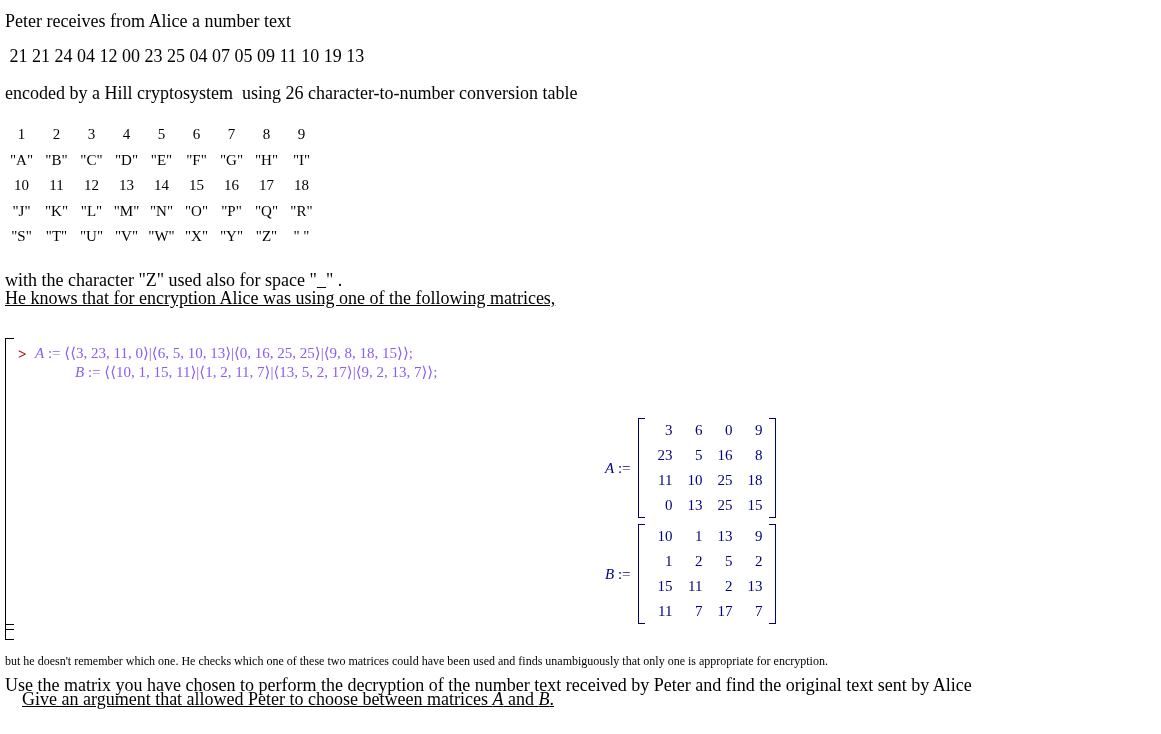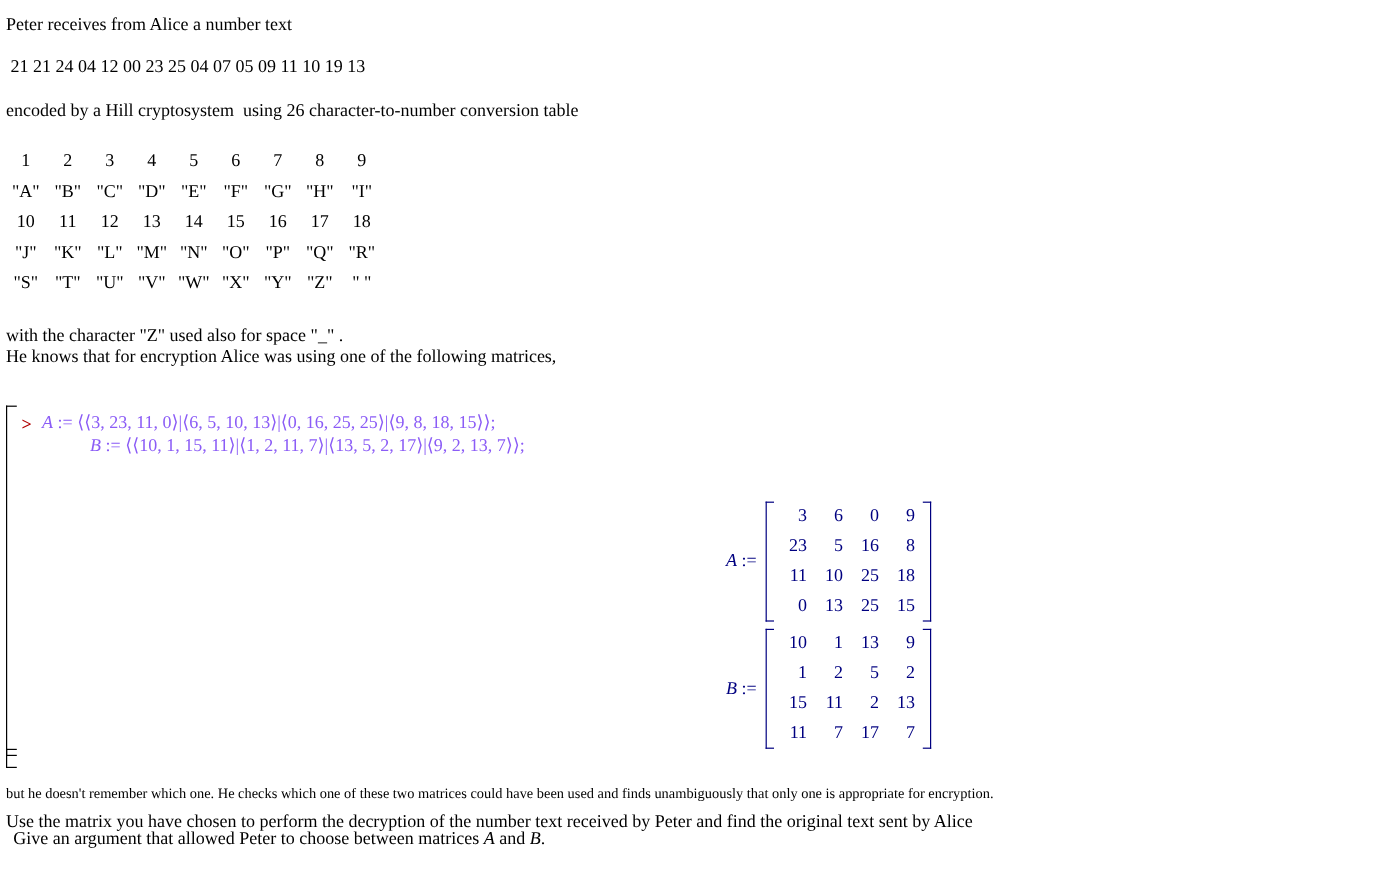--- a/index.html
+++ b/index.html
@@ -13,21 +13,21 @@
     position: relative;
     font-family: "Liberation Serif", "DejaVu Serif", serif;
     color: #000000;
     overflow: hidden;
   }
   .abs { position: absolute; }
 
   
   .prose {
     font-family: "Liberation Serif", "DejaVu Serif", serif;
-    font-size: 15px;
+    font-size: 18px;
     line-height: 18px;
     color: #000000;
     white-space: pre;
   }
 
   
   #conv-table {
     left: 4px;
     top: 122px;
     border-collapse: collapse;
@@ -218,21 +218,21 @@
       <td>"X"</td>
       <td>"Y"</td>
       <td>"Z"</td>
       <td>" "</td>
     </tr>
   </tbody>
 </table>
 
 <div class="abs prose" style="left:5px; top:271px;">with the character "Z" used also for space "_" .</div>
 
-<div class="abs prose" style="left:5px; top:289px;">He knows that for encryption Alice was using one of the following matrices,</div>
+<div class="abs prose" style="left:5px; top:289px;text-decoration:underline;">He knows that for encryption Alice was using one of the following matrices,</div>
 
 <div class="abs" id="exec-group">
 
   <div class="group-bracket"></div>
 
   <div id="prompt-marker">&gt;</div>
 
   <div class="maple-input" id="input-line-A"><span class="var">A</span><span> := ⟨⟨3, 23, 11, 0⟩|⟨6, 5, 10, 13⟩|⟨0, 16, 25, 25⟩|⟨9, 8, 18, 15⟩⟩;</span></div>
 
   <div class="maple-input" id="input-line-B"><span class="var">B</span><span> := ⟨⟨10, 1, 15, 11⟩|⟨1, 2, 11, 7⟩|⟨13, 5, 2, 17⟩|⟨9, 2, 13, 7⟩⟩;</span></div>
@@ -304,15 +304,15 @@
       </table>
     </div>
   </div>
 
 </div>
 
 <div class="small-bracket"></div>
 
 <div class="abs prose" style="left:5px; top:652px; font-size:12px;">but he doesn't remember which one. He checks which one of these two matrices could have been used and finds unambiguously that only one is appropriate for encryption.</div>
 
-<div class="abs prose" style="left:11px; top:690px;"><span>Give an argument that allowed Peter to choose between matrices </span><span style="font-style:italic;">A</span><span> and </span><span style="font-style:italic;">B</span><span>.</span></div>
+<div class="abs prose" style="left:22px; top:690px;text-decoration:underline;"><span>Give an argument that allowed Peter to choose between matrices </span><span style="font-style:italic;">A</span><span> and </span><span style="font-style:italic;">B</span><span>.</span></div>
 
 <div class="abs prose" style="left:5px; top:676px;">Use the matrix you have chosen to perform the decryption of the number text received by Peter and find the original text sent by Alice</div>
 
 </body></html>

